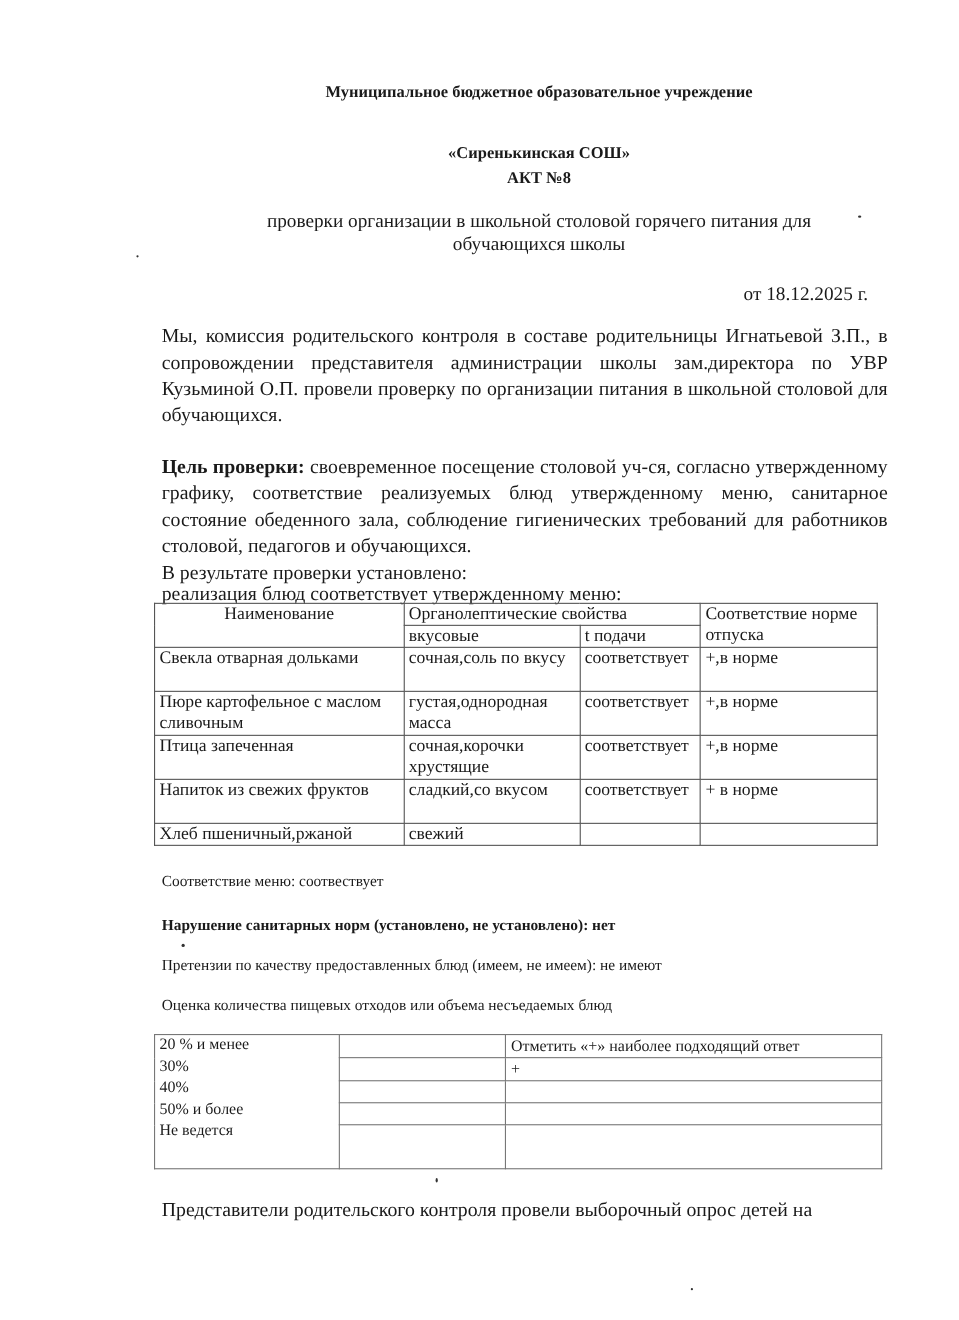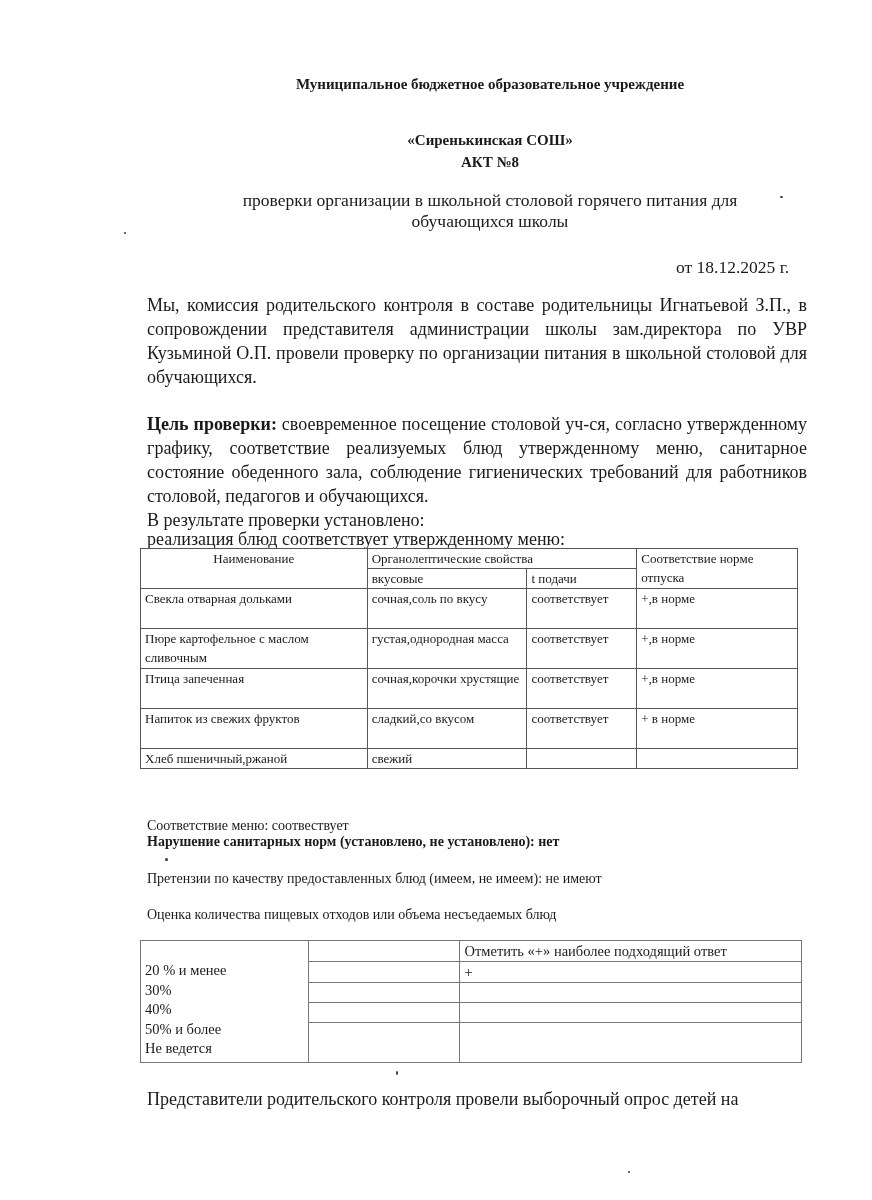--- a/index.html
+++ b/index.html
@@ -5,21 +5,21 @@
   html, body { margin: 0; padding: 0; background: #ffffff; }
   body { width: 872px; height: 1200px; position: relative; overflow: hidden;
          font-family: "Liberation Serif", "DejaVu Serif", serif; color: #1a1a1a; }
   .abs { position: absolute; }
   .center { text-align: center; }
   .h-bold { font-weight: bold; font-size: 15px; }
   .subtitle { font-size: 17.5px; line-height: 21px; }
   .para { font-size: 18px; line-height: 24px; text-align: justify; text-align-last: left; }
   .small { font-size: 14px; }
   table { border-collapse: collapse; }
-  .t1 td { border: 1px solid #555; font-family: "Liberation Serif", serif; font-size: 13px;
+  .t1 td { border: 1px solid #555; font-family: "Liberation Serif", serif; font-size: 16px;
            line-height: 19px; vertical-align: top; padding: 0 4px; }
   .t2 td { border: 1px solid #777; font-size: 14.5px; line-height: 20px; vertical-align: top; padding: 0 4px; }
   .speck { position: absolute; background: #333; border-radius: 50%; }
 </style>
 </head>
 <body>
 
 <div class="abs center h-bold" style="left:140px; top:76px; width:700px;">Муниципальное бюджетное образовательное учреждение</div>
 <div class="abs center h-bold" style="left:140px; top:117px; width:700px;margin-top:15px;">«Сиренькинская СОШ»</div>
 <div class="abs center h-bold" style="left:140px; top:154px; width:700px;">АКТ №8</div>
@@ -81,34 +81,34 @@
   </tr>
   <tr style="height:20px;">
     <td>Хлеб пшеничный,ржаной</td>
     <td>свежий</td>
     <td></td>
     <td></td>
   </tr>
 </tbody>
   </table>
 
-<div class="abs small" style="left:147px; top:794px;margin-top:24px;">Соответствие меню: соотвествует</div>
+<div class="abs small" style="left:147px; top:794px;">Соответствие меню: соотвествует</div>
 <div class="abs small" style="left:147px; top:834px;font-weight:bold;">Нарушение санитарных норм (установлено, не установлено): нет</div>
 <div class="abs small" style="left:147px; top:871px;">Претензии по качеству предоставленных блюд (имеем, не имеем): не имеют</div>
 <div class="abs small" style="left:147px; top:907px;">Оценка количества пищевых отходов или объема несъедаемых блюд</div>
 
 <table class="abs t2" style="left:140px; top:940px; width:662px;">
   <colgroup>
       <col style="width:168px">
       <col style="width:152px">
       <col style="width:342px">
     </colgroup>
   <tbody>
       <tr style="height:20px;">
-    <td rowspan="6" style="padding-top:20px; line-height:19.6px;">
+    <td rowspan="6" style="line-height:19.6px;">
       <div>20 % и менее</div>
       <div>30%</div>
       <div>40%</div>
       <div>50% и более</div>
       <div>Не ведется</div>
     </td>
     <td></td>
     <td>Отметить «+» наиболее подходящий ответ</td>
   </tr>
   <tr style="height:20px;">

